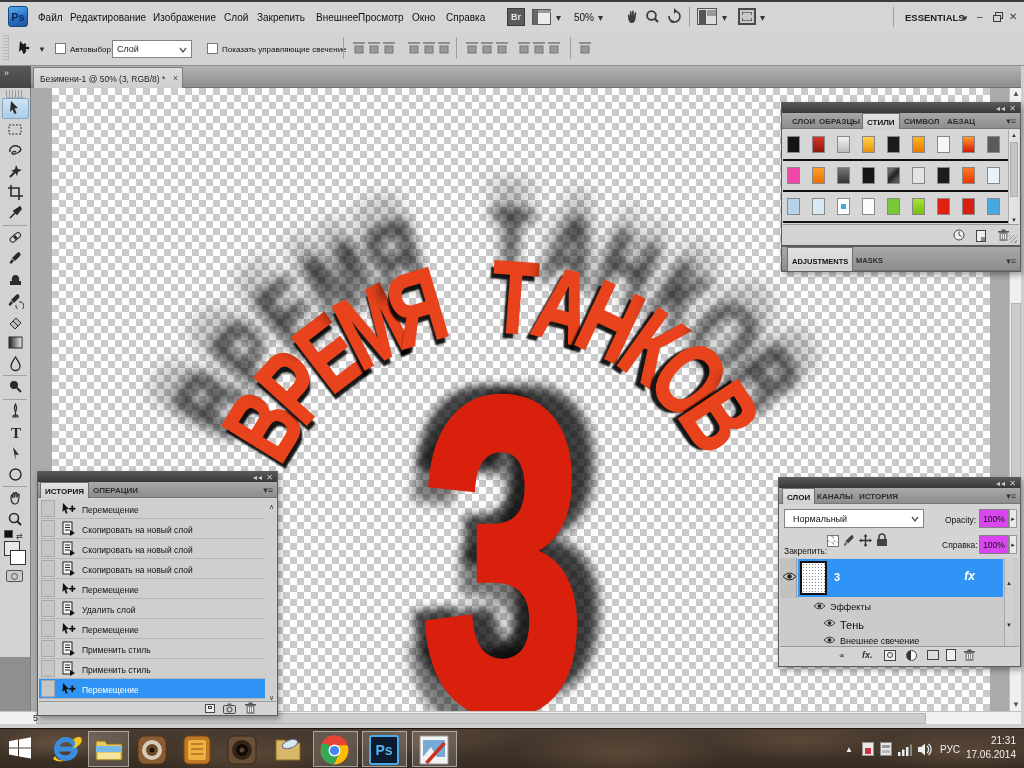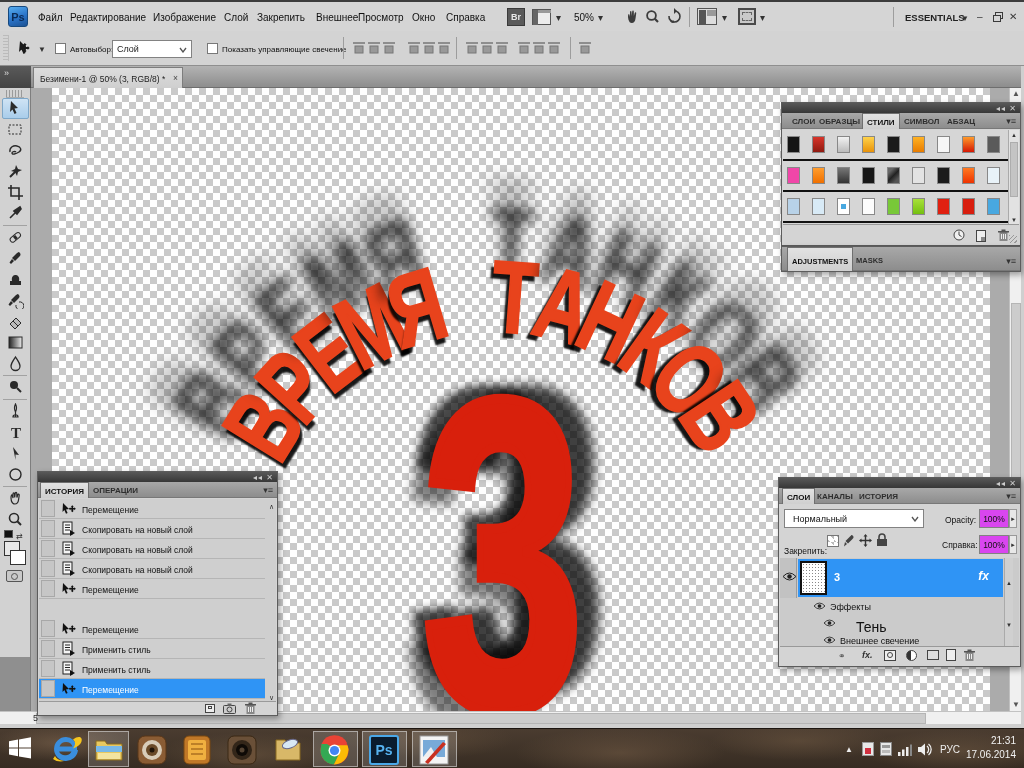--- a/index.html
+++ b/index.html
@@ -513,36 +513,36 @@
         <circle cx="6.5" cy="4.5" r="2.2" fill="#222"></circle>
       </svg>
     <div class="abs" style="left:0px;top:0px;width:17px;height:40px;background:#c2c2c2;border-right:1px solid #9a9a9a;"></div>
     <svg class="abs" style="left:3px;top:14px" width="13" height="9" viewBox="0 0 13 9">
         <path d="M0 4.5 Q6.5 -2.5 13 4.5 Q6.5 11.5 0 4.5 Z" fill="none" stroke="#222"></path>
         <circle cx="6.5" cy="4.5" r="2.2" fill="#222"></circle>
       </svg>
     <div class="abs" style="left:18px;top:1px;width:205px;height:38px;background:#2f94f5;">
       <div class="abs" style="left:2px;top:2px;width:27px;height:34px;background:#fff;border:2px solid #111;background-image:radial-gradient(#888 0.8px,transparent 0.8px);background-size:3px 3px;"></div>
       <span class="abs" style="left:36px;top:12px;color:#fff;font-size:11px;font-weight:bold;">3</span>
-      <span class="abs" style="right:14px;top:10px;color:#fff;font-size:12px;font-style:italic;font-weight:bold;">fx</span>
+      <span class="abs" style="right:28px;top:10px;color:#fff;font-size:12px;font-style:italic;font-weight:bold;">fx</span>
     </div>
     <div class="abs" style="left:224px;top:0px;width:9px;height:88px;background:#d0d0d0;border-left:1px solid #aaa;">
       <div style="font-size:6px;color:#333;text-align:center;margin-top:22px;">▲</div>
       <div style="font-size:6px;color:#333;text-align:center;margin-top:36px;">▼</div>
     </div>
     <svg class="abs" style="left:34px;top:44px" width="11" height="8" viewBox="0 0 13 9">
         <path d="M0 4.5 Q6.5 -2.5 13 4.5 Q6.5 11.5 0 4.5 Z" fill="none" stroke="#222"></path>
         <circle cx="6.5" cy="4.5" r="2.2" fill="#222"></circle>
       </svg>
     <div class="lrow" style="left:50px;top:44px;font-size:9px;">Эффекты</div>
     <svg class="abs" style="left:44px;top:61px" width="11" height="8" viewBox="0 0 13 9">
         <path d="M0 4.5 Q6.5 -2.5 13 4.5 Q6.5 11.5 0 4.5 Z" fill="none" stroke="#222"></path>
         <circle cx="6.5" cy="4.5" r="2.2" fill="#222"></circle>
       </svg>
-    <div class="lrow" style="left:76px;top:61px;font-size:14px;text-align:right;">Тень</div>
+    <div class="lrow" style="left:60px;top:61px;font-size:11px;text-align:right;">Тень</div>
     <svg class="abs" style="left:44px;top:78px" width="11" height="8" viewBox="0 0 13 9">
         <path d="M0 4.5 Q6.5 -2.5 13 4.5 Q6.5 11.5 0 4.5 Z" fill="none" stroke="#222"></path>
         <circle cx="6.5" cy="4.5" r="2.2" fill="#222"></circle>
       </svg>
     <div class="lrow" style="left:60px;top:78px;font-size:9px;">Внешнее свечение</div>
   </div>
   <div class="abs" style="left:1px;bottom:1px;right:1px;height:19px;background:#d4d4d4;border-top:1px solid #999;">
     <span class="abs" style="left:58px;top:4px;font-size:9px;color:#555;letter-spacing:-1px;">⚭</span>
     <span class="abs" style="left:82px;top:3px;font-size:9px;color:#333;font-style:italic;font-weight:bold;">fx.</span>
     <div class="abs" style="left:104px;top:3px;width:12px;height:11px;border:1px solid #444;background:#eee;">
@@ -614,20 +614,31 @@
         <span class="htxt">Скопировать на новый слой</span>
       </div>
 <div class="hrow" style="top:80px;">
         <div class="hcb"></div>
         <svg class="abs" style="left:22px;top:3px" width="15" height="14" viewBox="0 0 15 14">
           <path d="M2 1 L8 7 L5 7.4 L6.6 11 L5 11.8 L3.4 8 L1.5 10 Z" fill="#111"></path>
           <path d="M10.5 6 L10.5 4.8 L9.8 4.8 L11.3 3.3 L12.8 4.8 L12.1 4.8 L12.1 6 L13.3 6 L13.3 5.3 L14.8 6.8 L13.3 8.3 L13.3 7.6 L12.1 7.6 L12.1 8.8 L12.8 8.8 L11.3 10.3 L9.8 8.8 L10.5 8.8 L10.5 7.6 L9.3 7.6 L9.3 8.3 L7.8 6.8 L9.3 5.3 L9.3 6 Z" fill="#111"></path>
         </svg>
         <span class="htxt">Перемещение</span>
       </div>
+<div class="hrow" style="top:100px;">
+        <div class="hcb"></div>
+        <svg class="abs" style="left:22px;top:2px" width="15" height="16" viewBox="0 0 15 16">
+          <rect x="2" y="1" width="9" height="12" fill="#f4f4f4" stroke="#222"></rect>
+          <line x1="4" y1="4" x2="9" y2="4" stroke="#222"></line>
+          <line x1="4" y1="6.5" x2="9" y2="6.5" stroke="#222"></line>
+          <line x1="4" y1="9" x2="9" y2="9" stroke="#222"></line>
+          <path d="M9 9 L14 12 L9 15 Z" fill="#111"></path>
+        </svg>
+        <span class="htxt">Удалить слой</span>
+      </div>
 <div class="hrow" style="top:120px;">
         <div class="hcb"></div>
         <svg class="abs" style="left:22px;top:3px" width="15" height="14" viewBox="0 0 15 14">
           <path d="M2 1 L8 7 L5 7.4 L6.6 11 L5 11.8 L3.4 8 L1.5 10 Z" fill="#111"></path>
           <path d="M10.5 6 L10.5 4.8 L9.8 4.8 L11.3 3.3 L12.8 4.8 L12.1 4.8 L12.1 6 L13.3 6 L13.3 5.3 L14.8 6.8 L13.3 8.3 L13.3 7.6 L12.1 7.6 L12.1 8.8 L12.8 8.8 L11.3 10.3 L9.8 8.8 L10.5 8.8 L10.5 7.6 L9.3 7.6 L9.3 8.3 L7.8 6.8 L9.3 5.3 L9.3 6 Z" fill="#111"></path>
         </svg>
         <span class="htxt">Перемещение</span>
       </div>
 <div class="hrow" style="top:140px;">
         <div class="hcb"></div>

